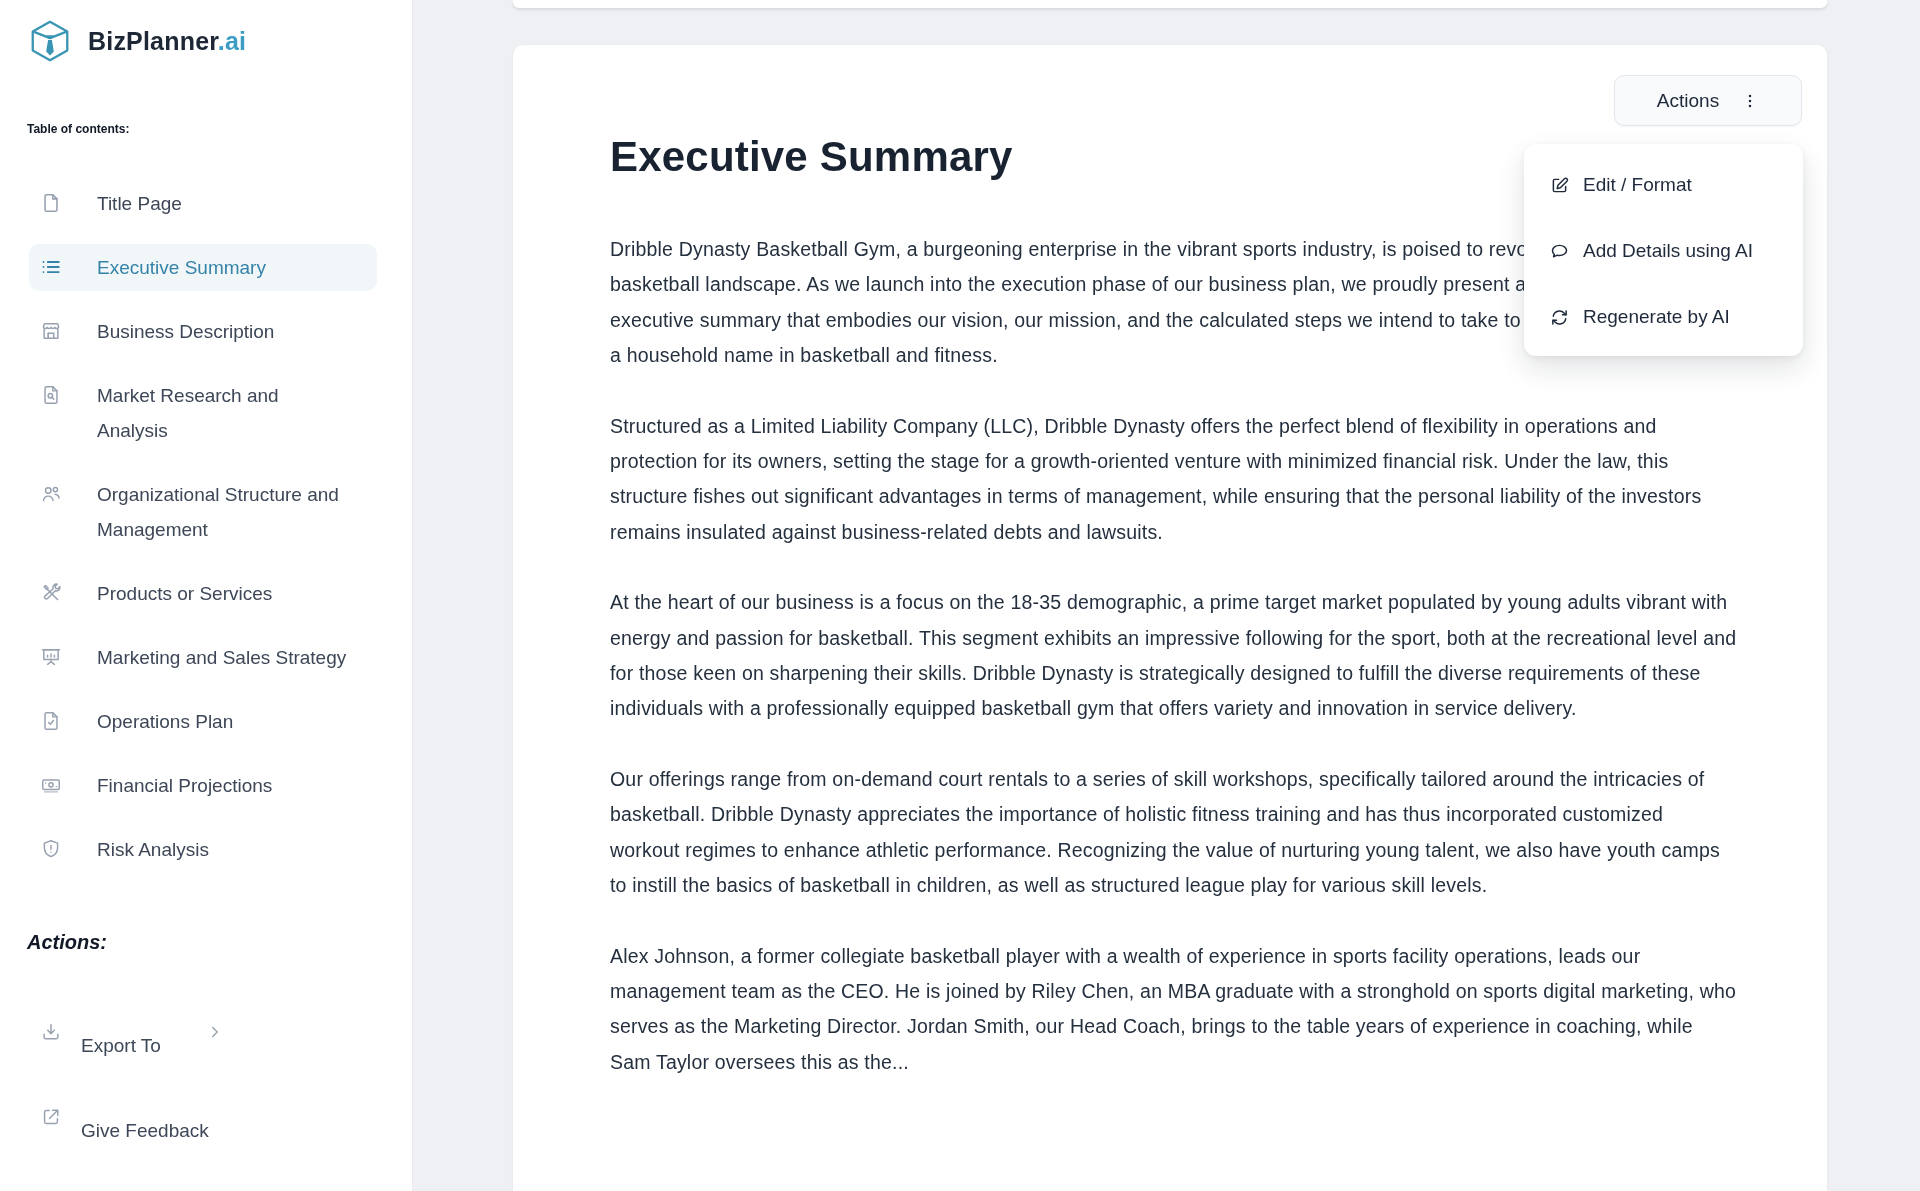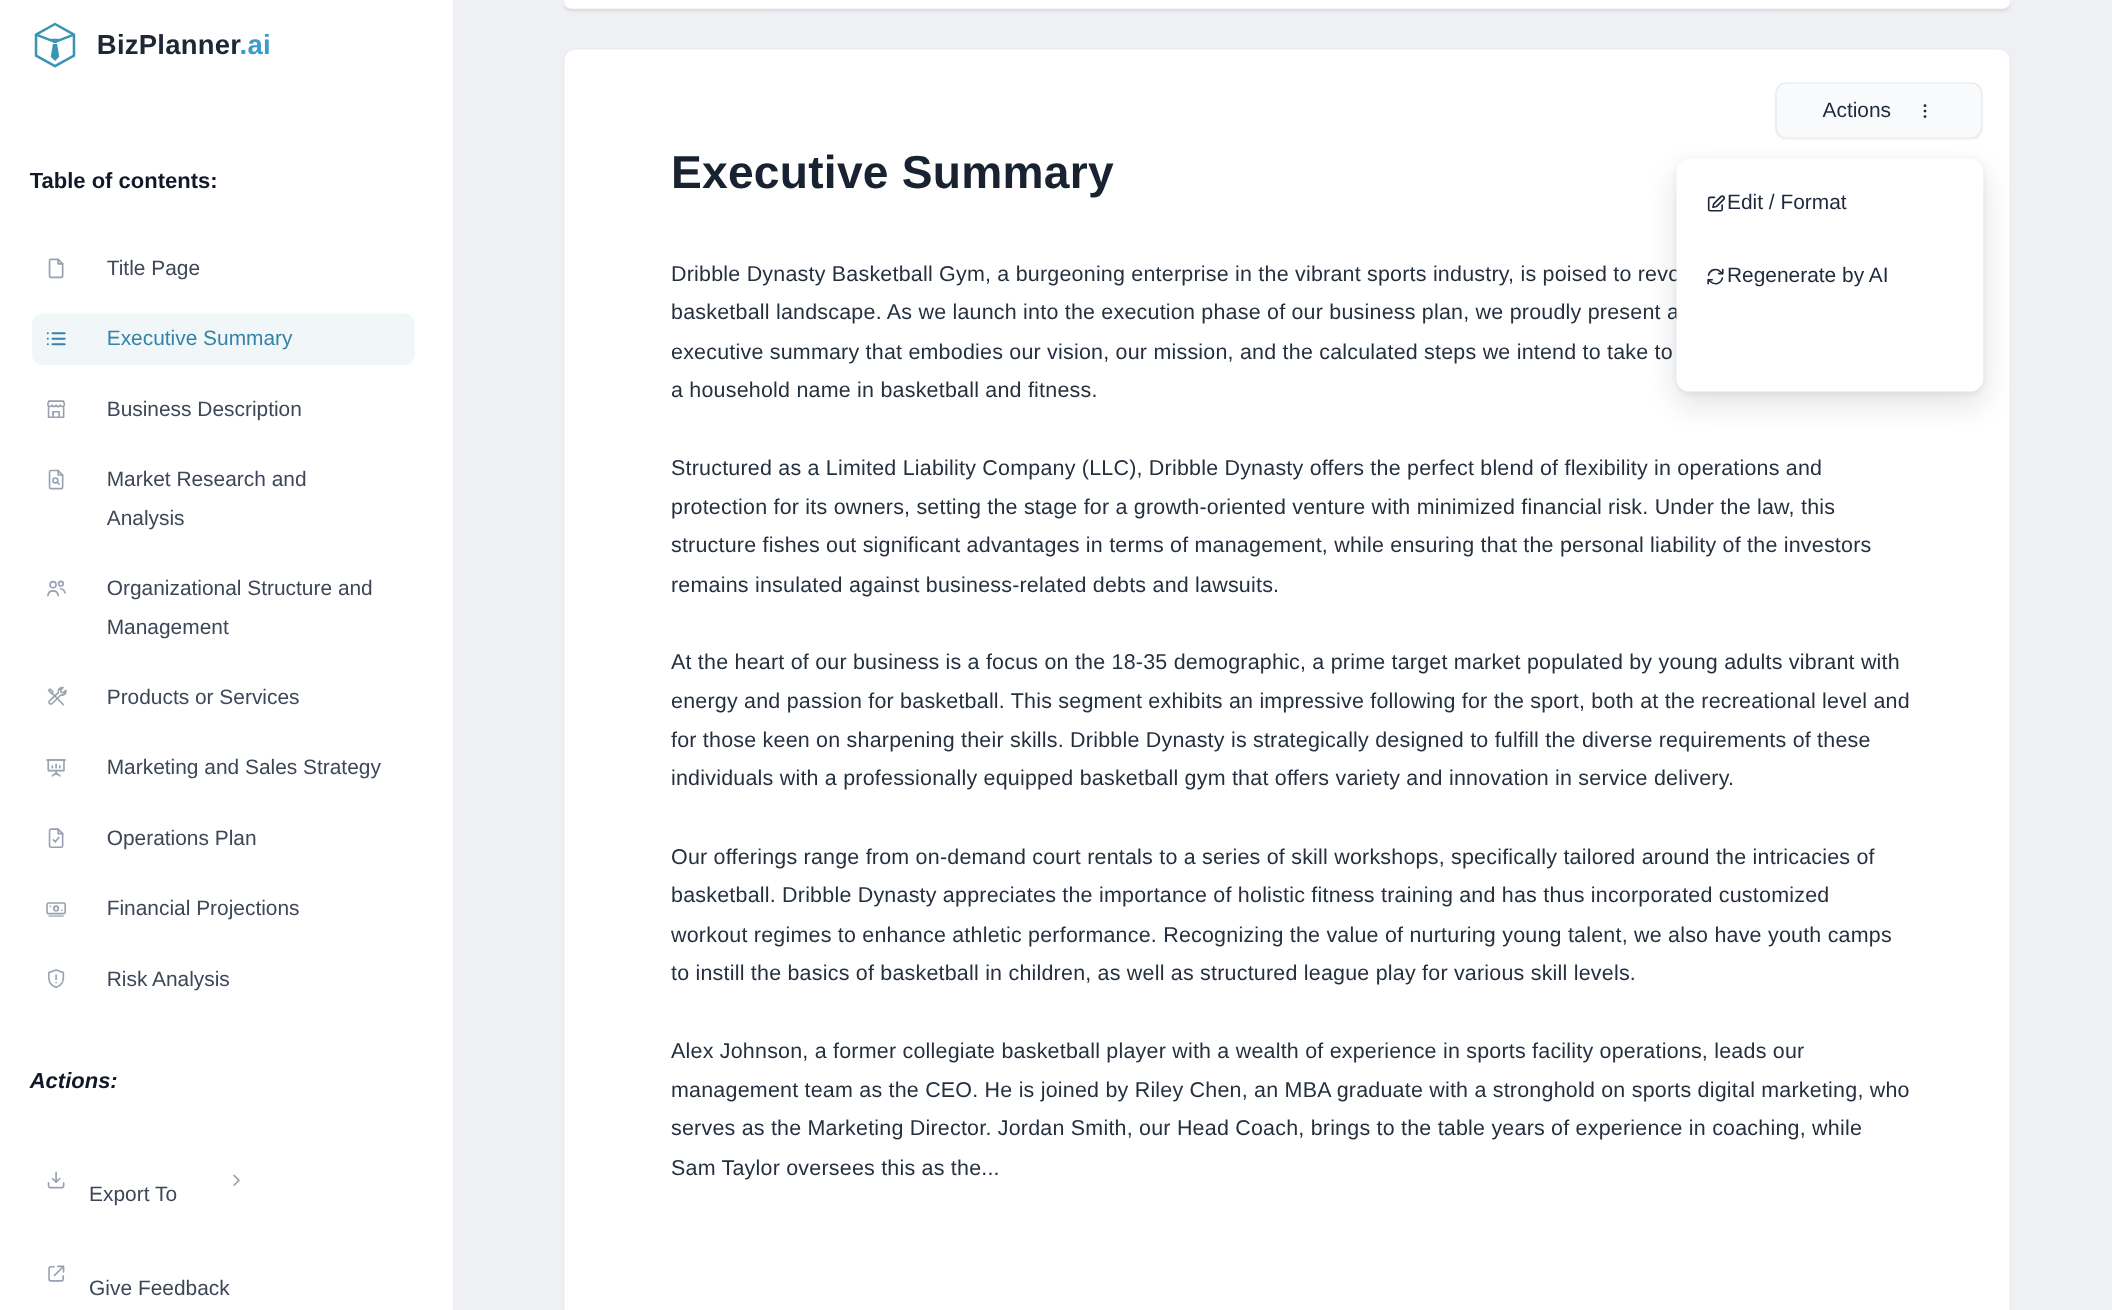--- a/index.html
+++ b/index.html
@@ -16,21 +16,21 @@
     position: absolute; left: 0; top: 0; width: 413px; height: 1191px;
     background: #ffffff; border-right: 1px solid #e8eaee;
     padding: 18px 12px 0 27px;
   }
   .logo-row { display: flex; align-items: center; gap: 15px; height: 46px; }
   .logo-mark { width: 46px; height: 46px; flex: 0 0 auto; }
   .logo-text { font-size: 25px; font-weight: 700; letter-spacing: 0.2px; }
   .logo-text .brand-main { color: #1d2735; }
   .logo-text .brand-suffix { color: #3b9cc4; margin-top: 17px; }
 
-  .side-heading { margin-top: 90px; font-size: 20px; font-weight: 700; color: #111827; }
+  .side-heading { margin-top: 58px; font-size: 12px; font-weight: 700; color: #111827; }
 
   .toc { list-style: none; margin-top: 44px; margin-left: 2px; }
   .toc li {
     display: flex; align-items: flex-start; gap: 35px;
     width: 348px; padding: 6px 0 6px 11px; margin-bottom: 17px;
     border-radius: 10px; cursor: pointer;
   }
   .toc li .nav-icon { width: 22px; height: 22px; flex: 0 0 auto; margin-top: 6px; color: #98a1b0; }
   .toc li .nav-label {
     font-size: 19px; line-height: 35px; color: #3d4757;
@@ -85,21 +85,21 @@
   .kebab { width: 18px; height: 18px; color: #1e293b; }
 
   
   .actions-menu {
     position: absolute; top: 99px; right: 24px; width: 279px; height: 212px;
     background: #ffffff; border-radius: 12px;
     box-shadow: 0 12px 28px rgba(16,24,40,0.12), 0 2px 6px rgba(16,24,40,0.06);
     padding: 8px 0; z-index: 5;
   }
   .menu-item {
-    height: 66px; display: flex; align-items: center; 
+    height: 66px; display: flex; align-items: center; gap: 13px;
     padding-left: 25px; cursor: pointer;
   }
   .menu-item .menu-icon { width: 21px; height: 21px; color: #1e293b; flex: 0 0 auto; }
   .menu-item .menu-label { font-size: 19px; color: #1e293b; }
 
   svg { display: block; }
 </style>
 </head>
 <body>
 
@@ -281,20 +281,28 @@
             <svg viewBox="0 0 24 24" fill="none" stroke="currentColor" stroke-width="1.7" stroke-linecap="round" stroke-linejoin="round">
                 <path d="M11 5H6.5A1.5 1.5 0 0 0 5 6.5v11A1.5 1.5 0 0 0 6.5 19h11a1.5 1.5 0 0 0 1.5-1.5V13"></path>
                 <path d="M17.7 4.3a1.95 1.95 0 0 1 2.8 2.8l-7.5 7.5-3.6.8.8-3.6 7.5-7.5z"></path>
               </svg>
           </span>
           <span class="menu-label">Edit / Format</span>
         </div>
         <div class="menu-item">
           <span class="menu-icon">
             <svg viewBox="0 0 24 24" fill="none" stroke="currentColor" stroke-width="1.7" stroke-linecap="round" stroke-linejoin="round">
+                <path d="M20 10.8c0 3.2-3.6 5.7-8 5.7-.9 0-1.7-.1-2.5-.3L5.2 18l.8-2.7C4.5 14.2 4 12.6 4 10.8 4 7.6 7.6 5 12 5s8 2.6 8 5.8z"></path>
+              </svg>
+          </span>
+          <span class="menu-label">Add Details using AI</span>
+        </div>
+        <div class="menu-item">
+          <span class="menu-icon">
+            <svg viewBox="0 0 24 24" fill="none" stroke="currentColor" stroke-width="1.7" stroke-linecap="round" stroke-linejoin="round">
                 <path d="M4.9 10.5a7.2 7.2 0 0 1 12.3-3.6l2 1.9M19.1 13.5a7.2 7.2 0 0 1-12.3 3.6l-2-1.9"></path>
                 <path d="M19.6 4.6v4.2h-4.2M4.4 19.4v-4.2h4.2"></path>
               </svg>
           </span>
           <span class="menu-label">Regenerate by AI</span>
         </div>
       </div>
 
       <h1 class="doc-title">Executive Summary</h1>
 

